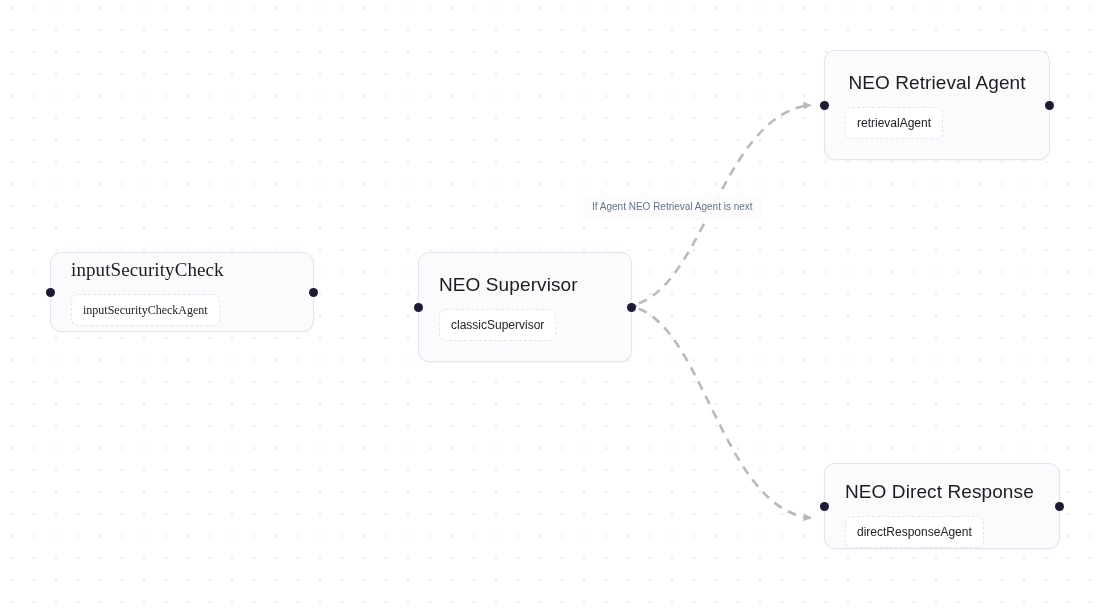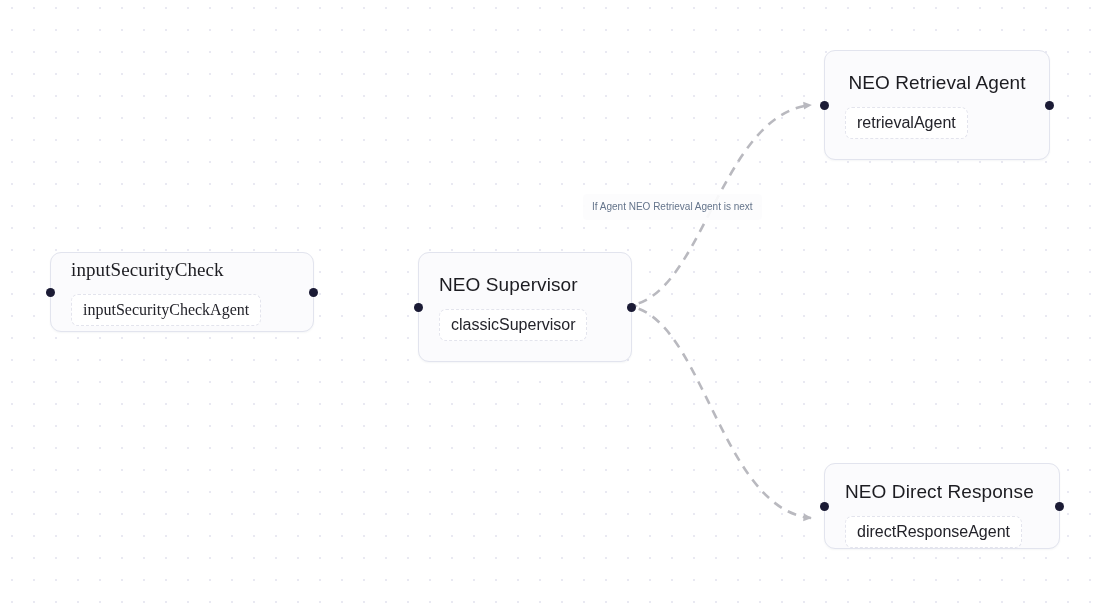--- a/index.html
+++ b/index.html
@@ -55,21 +55,21 @@
     white-space: nowrap;
     margin-bottom: 13px;
   }
 
   .node-badge {
     align-self: flex-start;
     box-sizing: border-box;
     background: #ffffff;
     border: 1px dashed #e3e4ed;
     border-radius: 7px;
-    font-size: 16px;
+    font-size: 12px;
     line-height: 18px;
     color: #23232a;
     padding: 6px 11px;
     white-space: nowrap;
   }
 
   .port {
     position: absolute;
     width: 9px;
     height: 9px;

